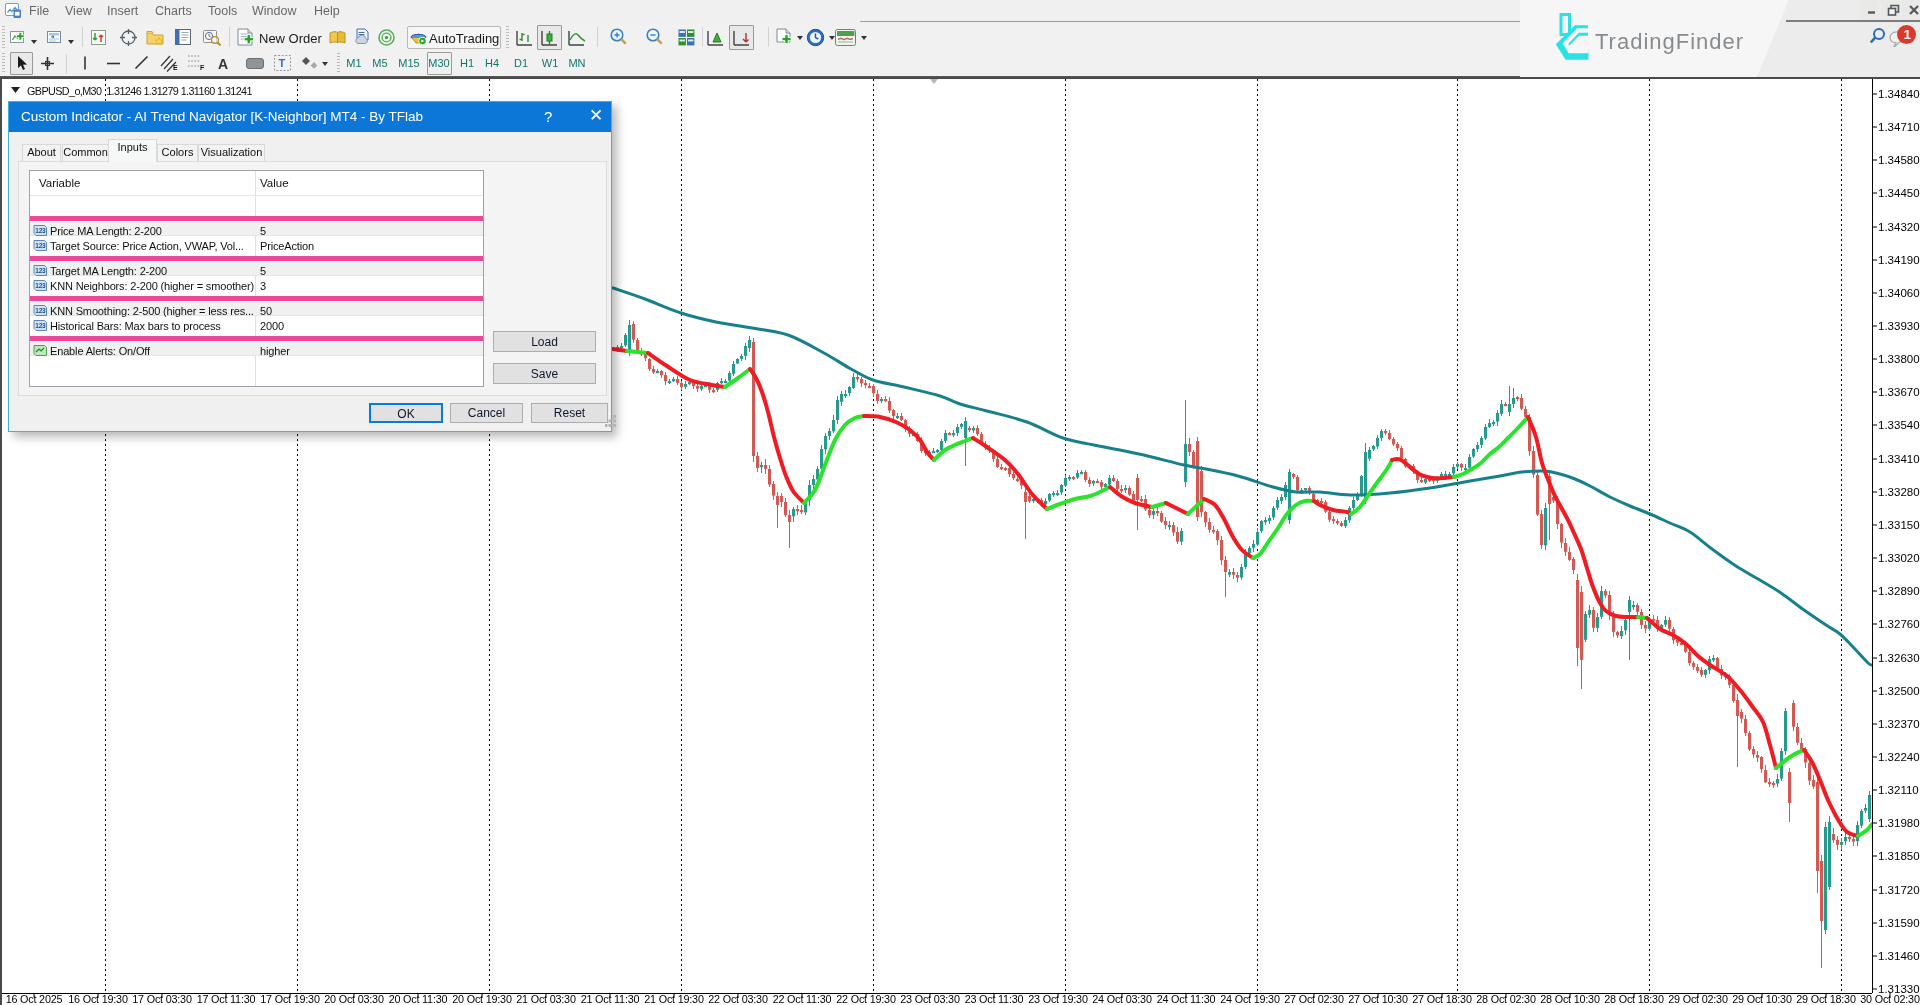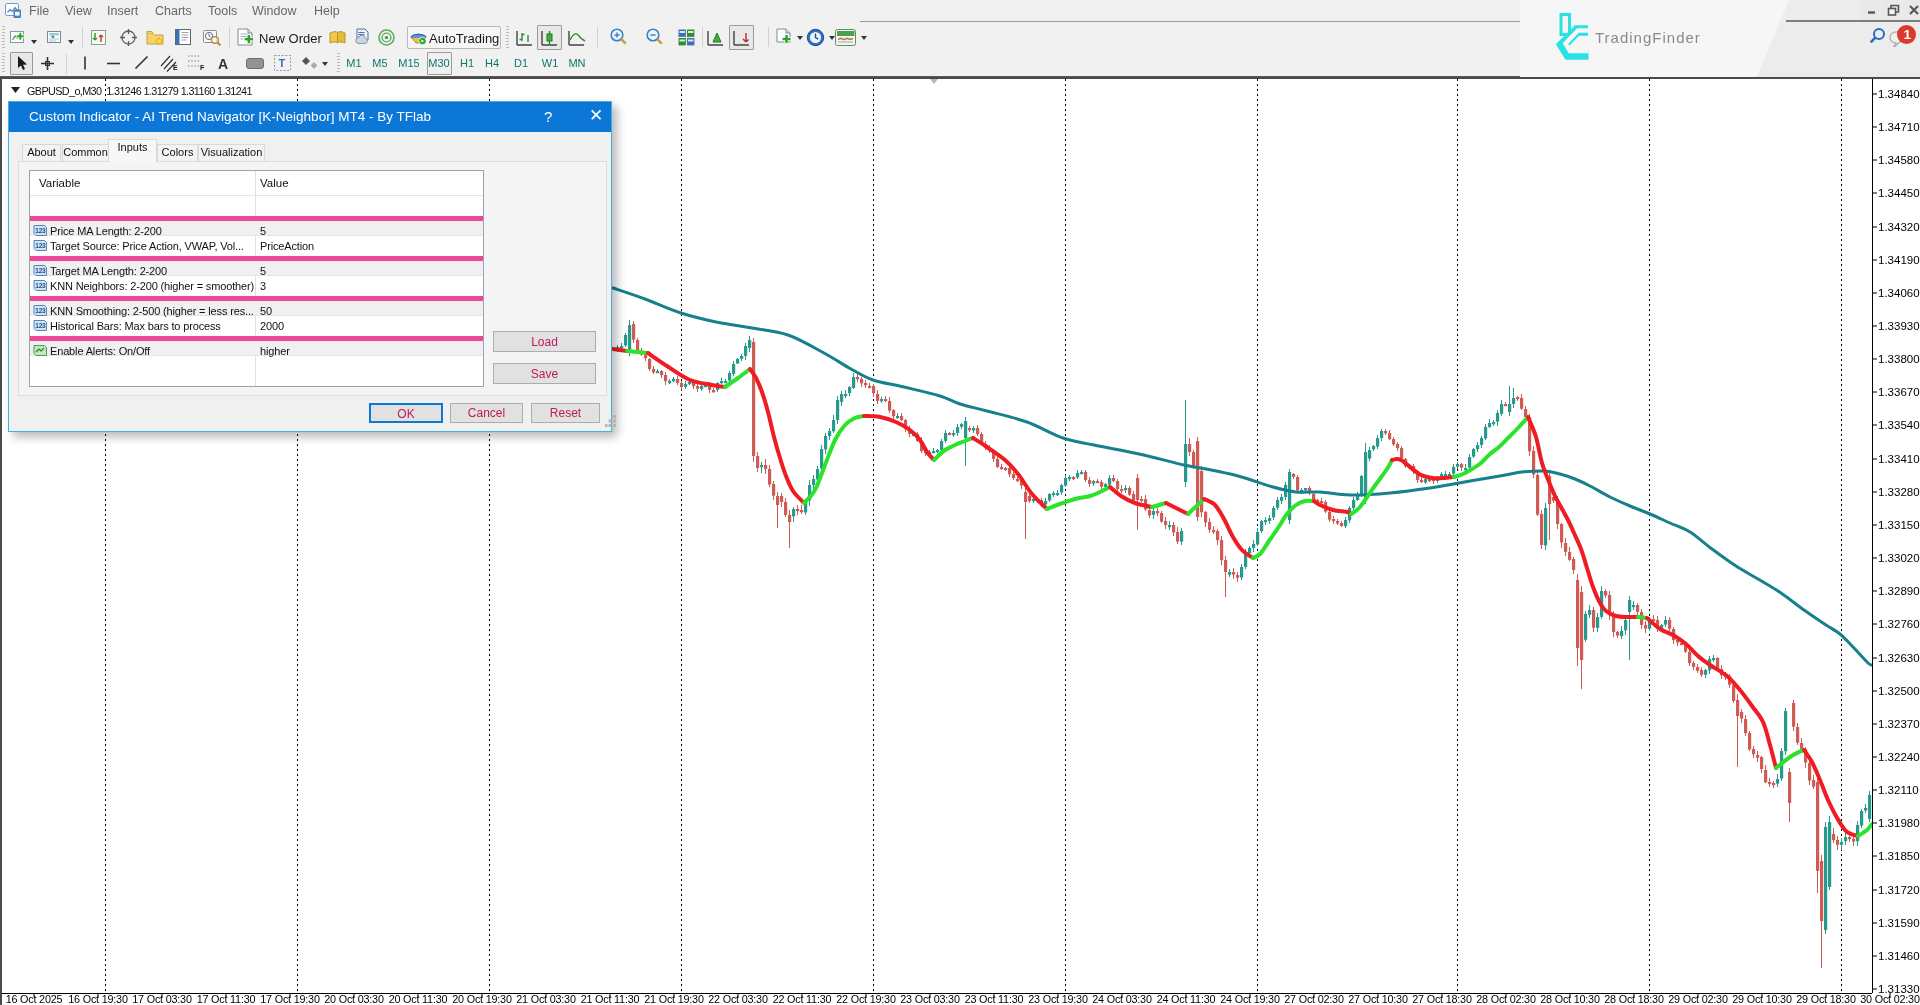--- a/index.html
+++ b/index.html
@@ -16,34 +16,34 @@
 .tbtn{position:absolute;display:flex;align-items:center;justify-content:center;}
 .sel{border:1px solid #9a9a9a;background:#e8e8e8;border-radius:1px;}
 .dd{position:absolute;width:0;height:0;border-left:3.5px solid transparent;border-right:3.5px solid transparent;border-top:4px solid #333;}
 .tf{position:absolute;font-size:11px;color:#0f766e;top:6px;}
 
 #wm{position:absolute;left:1520px;top:0;width:400px;height:77px;}
 
 #dlg{position:absolute;left:8px;top:101px;width:604px;height:331px;background:#f0f0f0;
   border:1px solid #41b0dc;box-shadow:5px 5px 9px rgba(0,0,0,0.28);}
 #dlgtitle{position:absolute;left:0;top:0;width:100%;height:30px;background:#0d77d7;color:#fff;
-  font-size:13.5px;line-height:30px;padding-left:20px;}
+  font-size:13.5px;line-height:30px;padding-left:12px;}
 #dlgtitle .q{position:absolute;left:535px;top:0;font-size:15px;}
 #dlgtitle .x{position:absolute;left:580px;top:-1px;font-size:17px;}
 .tab{position:absolute;top:42px;height:17px;border:1px solid #d9d9d9;border-bottom:none;
   background:#f3f3f3;font-size:11px;text-align:center;color:#111;padding-top:1px;white-space:nowrap;overflow:hidden;}
 .tab.on{top:37px;height:23px;background:#f6f7f7;z-index:3;text-align:center;}
 #tabframe{position:absolute;left:9px;top:59px;width:589px;height:235px;border:1px solid #dcdcdc;background:#f4f4f4;}
 #lv{position:absolute;left:20px;top:68px;width:455px;height:217px;background:#fff;border:1px solid #9da2a8;}
 .lvrow{position:absolute;left:0;width:453px;height:20px;font-size:11px;color:#111;letter-spacing:-0.15px;}
 .lvrow.g{background:#f0f0f0;border-top:5px solid #ec4899;border-bottom:1px solid #e4e4e4;}
 .lvlab{position:absolute;left:20px;top:4px;white-space:nowrap;}
 .lvval{position:absolute;left:230px;top:4px;white-space:nowrap;}
 .colsep{position:absolute;left:225px;top:0;width:1px;height:215px;background:#e0e0e0;}
-.btn{position:absolute;background:#e1e1e1;border:1px solid #adadad;font-size:12px;color:#be185d;
+.btn{position:absolute;background:#e1e1e1;border:1px solid #adadad;font-size:12px;color:#0f172a;
   text-align:center;}
 .num-ic{position:absolute;left:3px;top:3px;width:14px;height:13px;}
 </style></head><body>
 <div id="app">
 
 <div class="abs" style="left:0;top:0;width:1920px;height:1005px"><svg width="1920" height="1005" viewBox="0 0 1920 1005" font-family="Liberation Sans, sans-serif">
 <clipPath id="plot">
           <rect x="3" y="79" width="1869" height="914"></rect>
         </clipPath>
 <line x1="105.5" y1="79" x2="105.5" y2="993" stroke="#000" stroke-width="1" stroke-dasharray="2,3"></line>
@@ -1053,21 +1053,21 @@
     <div id="wm">
 <svg class="abs" style="left:0;top:0" width="400" height="77" viewBox="0 0 400 77">
 <polygon points="8,0 269,0 237,77 0,77 0,0" fill="#f6f6f6"></polygon>
 <polygon points="269,0 400,0 400,77 237,77" fill="#ececec"></polygon>
 <g transform="translate(-1517,0)">
 <rect x="1558" y="14.5" width="8.5" height="20" fill="none" stroke="#2ae2e4" stroke-width="3"></rect>
 <path d="M1585,30.5 L1574,30.5 L1559.5,45 L1565.5,54.5 L1585.5,54.5" fill="none" stroke="#2ae2e4" stroke-width="10.5"></path>
 <path d="M1585.5,30.5 L1575,30.5 L1562.5,43.5 L1567,51 L1585.5,51" fill="none" stroke="#f6f6f6" stroke-width="4.5"></path>
 </g>
 </svg>
-<span class="abs" style="left:75px;top:29px;font-size:15px;color:#878b8e;letter-spacing:1px">TradingFinder</span>
+<span class="abs" style="left:75px;top:29px;font-size:22px;color:#878b8e;letter-spacing:1px">TradingFinder</span>
 </div>
     <div class="abs" style="left:1786px;top:0;width:134px;height:77px">
 <div class="abs" style="left:74px;top:0;width:19px;height:20px;background:#e9e9e7"></div>
 <div class="abs" style="left:95px;top:0;width:19px;height:20px;background:#e9e9e7"></div>
 <div class="abs" style="left:116px;top:0;width:18px;height:20px;background:#e9e9e7"></div>
 <div class="abs" style="left:0;top:20px;width:134px;height:2px;background:#7e7e7e"></div>
 <svg class="abs" style="left:80px;top:5px" width="12" height="12" viewBox="0 0 12 12">
         <path d="M2 7.5 h7" stroke="#54595e" stroke-width="2.4"></path>
       </svg>
 <svg class="abs" style="left:101px;top:4px" width="13" height="13" viewBox="0 0 13 13">
@@ -1155,21 +1155,21 @@
             <path d="M3 8 l3 -3 2 2 3 -3" stroke="#2f7f2f" stroke-width="1.2" fill="none"></path>
           </svg>
           <span class="lvlab">Enable Alerts: On/Off</span>
           <span class="lvval">higher</span>
         </div>
 </div>
 <div class="btn" style="left:484px;top:229px;width:103px;height:21px;line-height:20px">Load</div>
 <div class="btn" style="left:484px;top:261px;width:103px;height:21px;line-height:20px">Save</div>
 <div class="btn" style="left:360px;top:301px;width:74px;height:20px;line-height:18px;border:2px solid #0a7ad4">OK</div>
 <div class="btn" style="left:441px;top:301px;width:73px;height:20px;line-height:18px">Cancel</div>
-<div class="btn" style="left:522px;top:301px;width:69px;height:20px;line-height:18px">Reset</div>
+<div class="btn" style="left:522px;top:301px;width:77px;height:20px;line-height:18px">Reset</div>
 <svg class="abs" style="left:596px;top:313px" width="12" height="12" viewBox="0 0 12 12">
         <g fill="#b5b5b5">
           <rect x="8" y="0" width="3" height="3"></rect>
           <rect x="8" y="4.5" width="3" height="3"></rect>
           <rect x="8" y="9" width="3" height="3"></rect>
           <rect x="3.5" y="4.5" width="3" height="3"></rect>
           <rect x="3.5" y="9" width="3" height="3"></rect>
           <rect x="0" y="9" width="2.5" height="3"></rect>
         </g>
       </svg>

